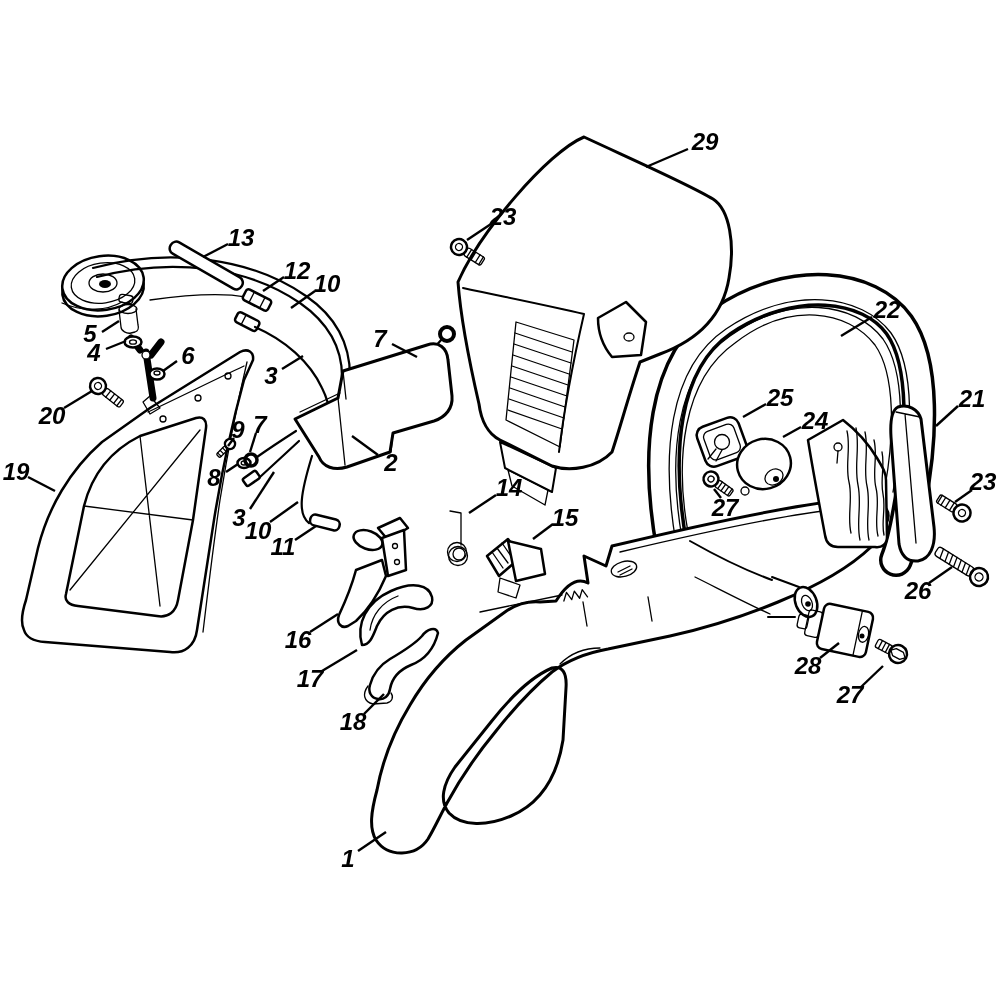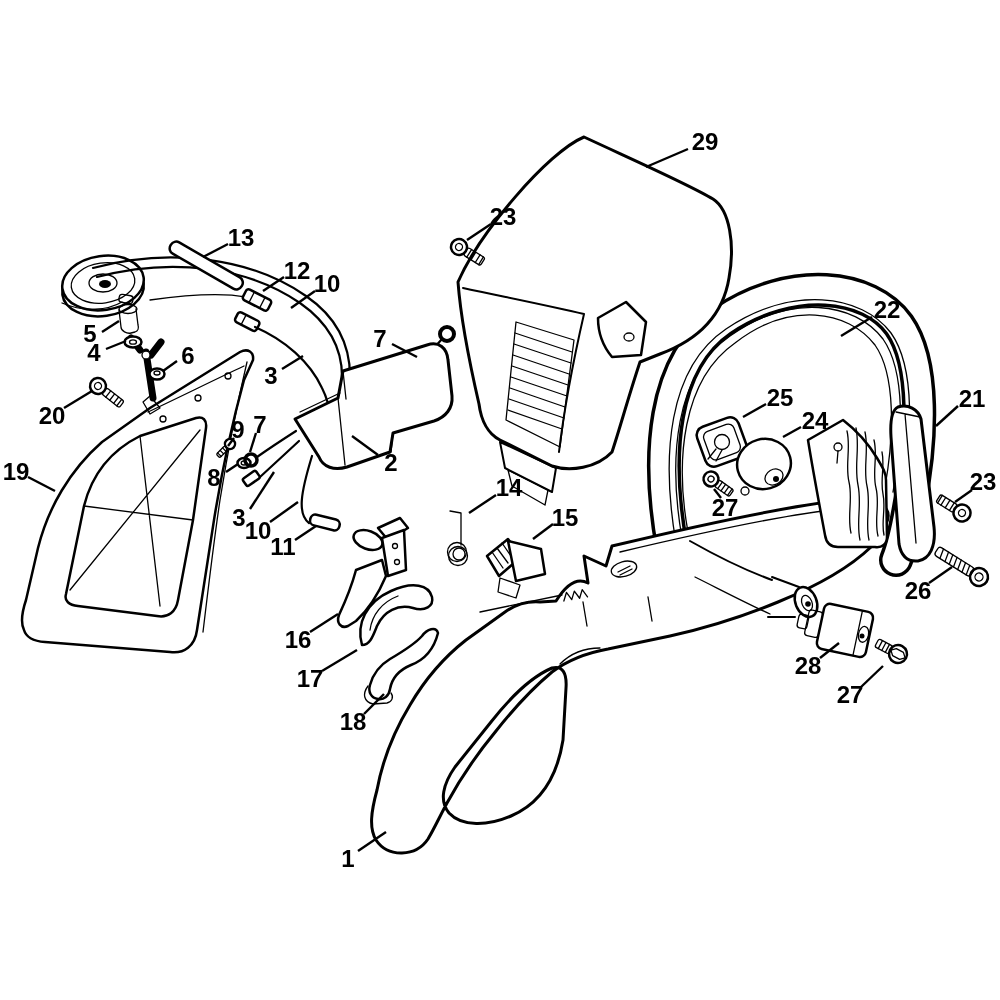--- a/index.html
+++ b/index.html
@@ -1,16 +1,16 @@
 <!DOCTYPE html>
 <html><head>
 <meta charset="utf-8">
 <style>
   html,body{margin:0;padding:0;background:#ffffff;}
-  .stage{position:relative;width:1000px;height:1000px;background:#ffffff;overflow:hidden;}
+  .stage{position:relative;width:1000px;height:1000px;background:#ffffff;overflow:hidden;font-style:italic;}
   svg{display:block;}
   .ol{fill:#ffffff;stroke:#000000;stroke-width:2.5;stroke-linejoin:round;stroke-linecap:round;}
   .ol3{fill:#ffffff;stroke:#000000;stroke-width:3;stroke-linejoin:round;stroke-linecap:round;}
   .ln{fill:none;stroke:#000000;stroke-width:2;stroke-linejoin:round;stroke-linecap:round;}
   .thin{fill:none;stroke:#000000;stroke-width:1.3;stroke-linejoin:round;stroke-linecap:round;}
   .wire{fill:none;stroke:#000000;stroke-width:2.2;stroke-linecap:round;}
   .tube-outer{fill:none;stroke:#000000;stroke-width:34;stroke-linecap:round;}
   .tube-inner{fill:none;stroke:#ffffff;stroke-width:27;stroke-linecap:round;}
   .leader{stroke:#000000;stroke-width:2.4;}
   .callout{font-family:"Liberation Sans","DejaVu Sans",sans-serif;font-weight:700;font-size:24px;fill:#000000;text-anchor:middle;}

